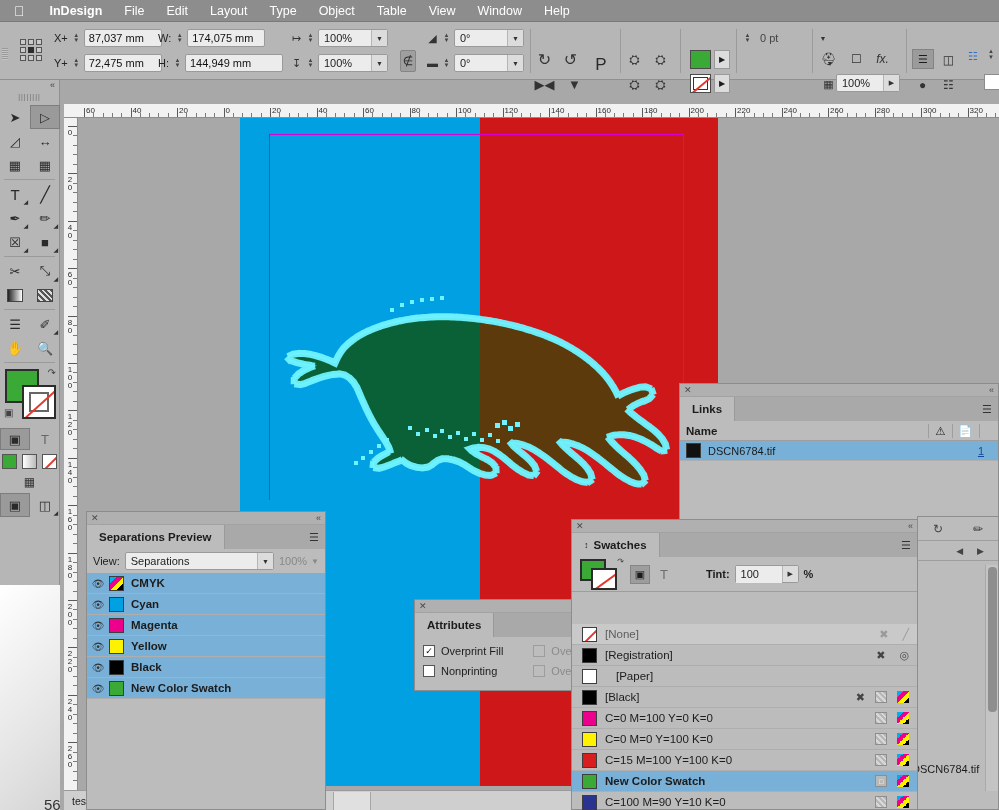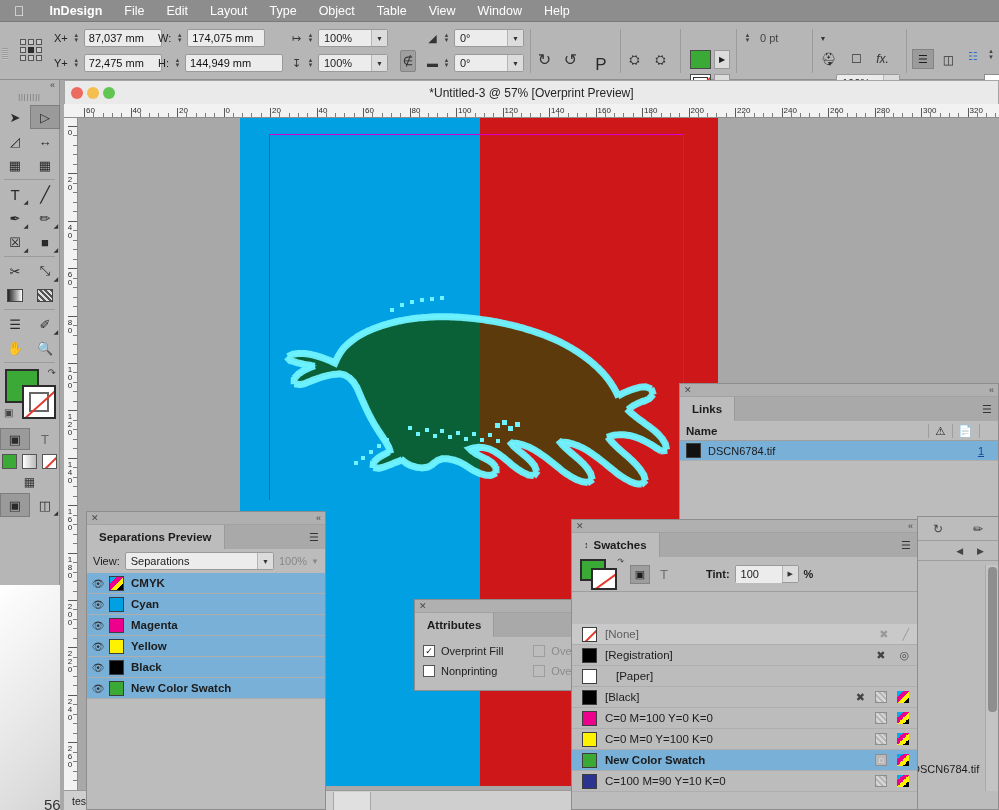--- a/index.html
+++ b/index.html
@@ -365,26 +365,20 @@
 
   <div class="tgrid" style="margin-top:4px;">
     <div class="tool sel" style="height:24px;">▣</div>
     <div class="tool" style="height:24px;">◫<span class="cor">◢</span></div>
   </div>
 </div>
 
 <div class="abs" style="left:0;top:585px;width:60px;height:225px;background:linear-gradient(135deg,#ffffff,#e2e2e2 70%,#d4d4d4);"></div>
 
 <div id="docwin">
-  <div id="titlebar">
-    <span class="tl" style="background:#ec6a5e;"></span>
-    <span class="tl" style="background:#f5bf4f;margin-left:4px;"></span>
-    <span class="tl" style="background:#61c554;margin-left:4px;"></span>
-    <span class="ttl">*Untitled-3 @ 57% [Overprint Preview]</span>
-  </div>
 
   <div class="rcorner"></div>
   <div id="rulerH">
       <div class="rtick" style="left: 20px; top: 4px; width: 1px; height: 10px;"></div>
       <div class="rlabel" style="left: 22px; top: 2px;">60</div>
       <div class="rtick" style="left: 29.3px; top: 9px; width: 1px; height: 5px; background: rgb(123, 123, 123);"></div>
       <div class="rtick" style="left: 38.6px; top: 9px; width: 1px; height: 5px; background: rgb(123, 123, 123);"></div>
       <div class="rtick" style="left: 47.9px; top: 9px; width: 1px; height: 5px; background: rgb(123, 123, 123);"></div>
       <div class="rtick" style="left: 57.2px; top: 9px; width: 1px; height: 5px; background: rgb(123, 123, 123);"></div>
       <div class="rtick" style="left: 66.5px; top: 4px; width: 1px; height: 10px;"></div>
@@ -921,20 +915,28 @@
 
     <div class="lrow" style="padding-left:10px;">
       <span class="chip" style="background:#fff200;"></span>
       <span style="margin-left:8px;">C=0 M=0 Y=100 K=0</span>
       <span style="margin-left:auto;margin-right:8px;display:flex;gap:10px;align-items:center;">
         <span style="width:12px;height:12px;background:repeating-linear-gradient(45deg,#b8b8b8 0 2px,#d8d8d8 2px 4px);border:1px solid #8e8e8e;"></span>
         <span style="width:12px;height:12px;" class="cmykchip"></span>
       </span>
     </div>
 
+    <div class="lrow" style="padding-left:10px;">
+      <span class="chip" style="background:#d81f20;"></span>
+      <span style="margin-left:8px;">C=15 M=100 Y=100 K=0</span>
+      <span style="margin-left:auto;margin-right:8px;display:flex;gap:10px;align-items:center;">
+        <span style="width:12px;height:12px;background:repeating-linear-gradient(45deg,#b8b8b8 0 2px,#d8d8d8 2px 4px);border:1px solid #8e8e8e;"></span>
+        <span style="width:12px;height:12px;" class="cmykchip"></span>
+      </span>
+    </div>
 
     <div class="lrow sel" style="padding-left:10px;">
       <span class="chip" style="background:#3ba935;"></span>
       <span style="margin-left:8px;font-weight:bold;">New Color Swatch</span>
       <span style="margin-left:auto;margin-right:8px;display:flex;gap:10px;align-items:center;">
         <span style="width:12px;height:12px;background:#b9b9b9;border:1px solid #8e8e8e;display:flex;align-items:center;justify-content:center;font-size:7px;color:#fff;">□</span>
         <span style="width:12px;height:12px;" class="cmykchip"></span>
       </span>
     </div>
 

